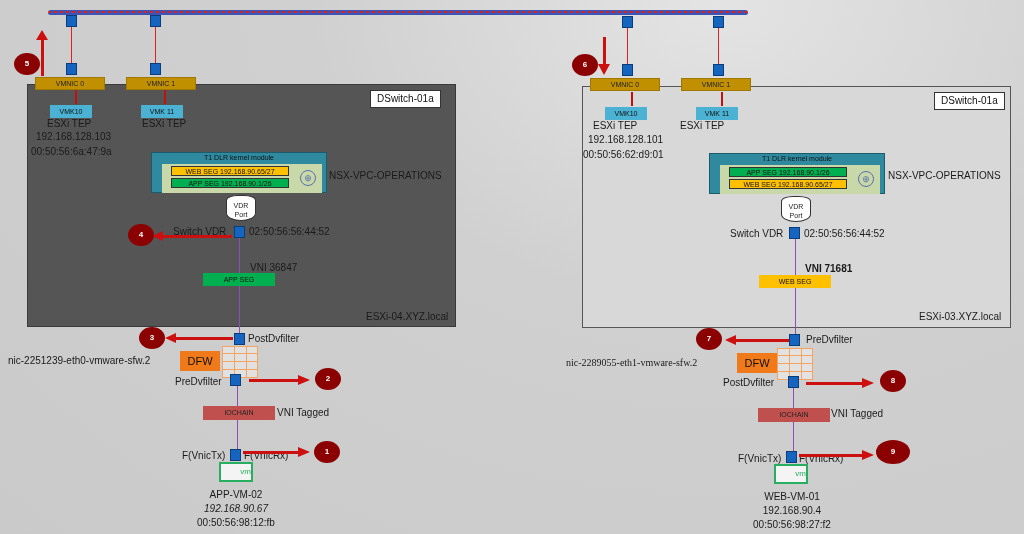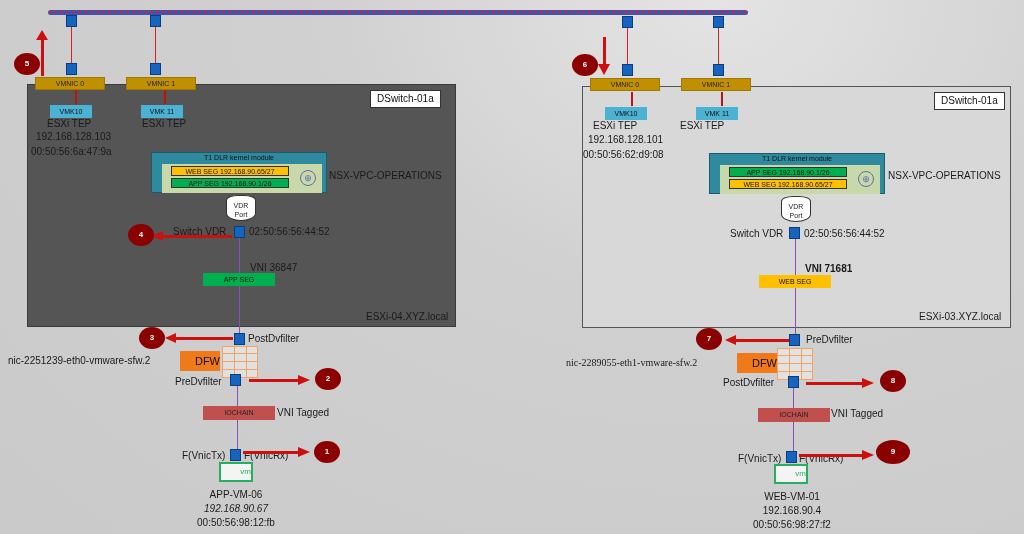--- a/index.html
+++ b/index.html
@@ -39,21 +39,21 @@
   .vdr {
     width:30px; height:26px; background:#fff; border:1px solid #333; border-radius:40% 40% 50% 50% / 20% 20% 30% 30%;
     font-size:7px; color:#222; text-align:center; line-height:9px; box-sizing:border-box; padding-top:5px;
   }
   .segbar { height:13px; font-size:7px; text-align:center; line-height:13px; color:#111; }
   .badge {
     width:26px; height:22px; border-radius:50%; background:#8b0000; color:#fff; font-size:8px;
     text-align:center; line-height:22px; font-weight:bold;
   }
   .arrow-h { height:3px; background:#cc1010; }
-  .dfw { width:40px; height:20px; background:#f07a1a; color:#111; font-size:11px; text-align:right; line-height:20px; }
+  .dfw { width:40px; height:20px; background:#f07a1a; color:#111; font-size:11px; text-align:center; line-height:20px; }
   .fw {
     width:36px; height:32px; box-sizing:border-box; border:1px solid #f4a460;
     background-image:
       repeating-linear-gradient(0deg, transparent 0 7px, #f4a460 7px 8px),
       repeating-linear-gradient(90deg, transparent 0 11px, #f4a460 11px 12px);
     background-color: rgba(255,255,255,0.4);
   }
   .iochain { width:72px; height:14px; background:#c0504d; font-size:7px; text-align:center; line-height:14px; color:#222; }
   .vm { width:34px; height:20px; border:2px solid #27ae60; box-sizing:border-box; background:#f4f4f4; color:#27ae60; font-size:8px; text-align:right; line-height:16px; }
 </style>
@@ -137,21 +137,21 @@
   <div class="abs lbl" style="left:277px;top:407px;">VNI Tagged</div>
 
   <div class="abs lbl" style="left:182px;top:450px;">F(VnicTx)</div>
   <div class="abs port" style="left:230px;top:449px;"></div>
   <div class="abs lbl" style="left:244px;top:450px;">F(VnicRx)</div>
   <div class="abs arrow-h" style="left:243px;top:451px;width:56px;"></div>
   <div class="abs" style="left:298px;top:447px;border-top:5px solid transparent;border-bottom:5px solid transparent;border-left:12px solid #cc1010;"></div>
   <div class="abs badge" style="left:314px;top:441px;">1</div>
 
   <div class="abs vm" style="left:219px;top:462px;">vm</div>
-  <div class="abs lblc" style="left:186px;top:489px;width:100px;">APP-VM-06</div>
+  <div class="abs lblc" style="left:186px;top:489px;width:100px;">APP-VM-02</div>
   <div class="abs lblc" style="left:186px;top:503px;width:100px;font-style:italic;">192.168.90.67</div>
   <div class="abs lblc" style="left:186px;top:517px;width:100px;">00:50:56:98:12:fb</div>
 </div>
 
 <div>
   <div class="abs host-light" style="left:582px;top:86px;width:429px;height:242px;"></div>
   <div class="abs dswitch" style="left:934px;top:92px;">DSwitch-01a</div>
   <div class="abs lbl" style="left:919px;top:311px;">ESXi-03.XYZ.local</div>
 
   <div class="abs port" style="left:622px;top:16px;"></div>
@@ -163,21 +163,21 @@
 
   <div class="abs vmnic" style="left:590px;top:78px;">VMNIC 0</div>
   <div class="abs vmnic" style="left:681px;top:78px;">VMNIC 1</div>
   <div class="abs" style="left:631px;top:92px;width:2px;height:14px;background:#c01010;"></div>
   <div class="abs" style="left:721px;top:92px;width:2px;height:14px;background:#c01010;"></div>
   <div class="abs vmk" style="left:605px;top:107px;">VMK10</div>
   <div class="abs vmk" style="left:696px;top:107px;">VMK 11</div>
   <div class="abs lbl" style="left:593px;top:120px;">ESXi TEP</div>
   <div class="abs lbl" style="left:680px;top:120px;">ESXi TEP</div>
   <div class="abs lbl" style="left:588px;top:134px;">192.168.128.101</div>
-  <div class="abs lbl" style="left:583px;top:149px;">00:50:56:62:d9:08</div>
+  <div class="abs lbl" style="left:583px;top:149px;">00:50:56:62:d9:01</div>
 
   <div class="abs" style="left:603px;top:37px;width:3px;height:28px;background:#cc1010;"></div>
   <div class="abs" style="left:598px;top:64px;border-left:6px solid transparent;border-right:6px solid transparent;border-top:11px solid #cc1010;"></div>
   <div class="abs badge" style="left:572px;top:54px;">6</div>
 
   <div class="abs dlr" style="left:709px;top:153px;width:176px;height:41px;">
     <div class="dlr-title">T1 DLR kernel module</div>
     <div class="abs dlr-inner" style="left:10px;top:11px;width:160px;height:29px;">
       <div class="abs seg" style="left:9px;top:2px;width:118px;background:#00b050;">APP SEG 192.168.90.1/26</div>
       <div class="abs seg" style="left:9px;top:14px;width:118px;background:#ffc000;">WEB SEG 192.168.90.65/27</div>

